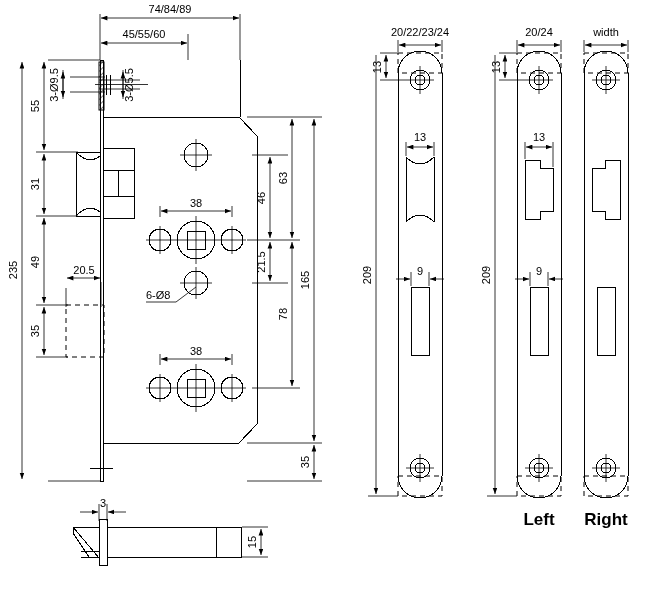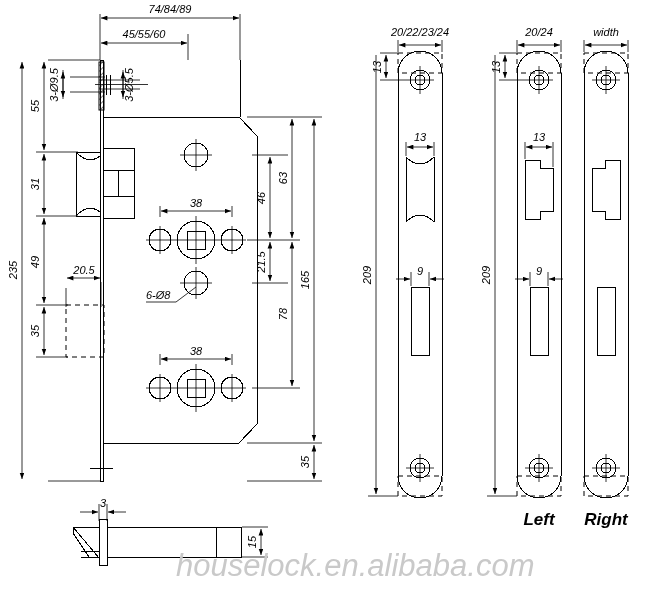--- a/index.html
+++ b/index.html
@@ -1,18 +1,18 @@
 <!DOCTYPE html>
 <html><head>
 <meta charset="utf-8">
 <style>
   html,body{margin:0;padding:0;background:#fff;}
   body{width:658px;height:589px;position:relative;overflow:hidden;
        font-family:"Liberation Sans",sans-serif;color:#000;}
-  #sheet{position:absolute;left:0;top:0;width:658px;height:589px;font-style:italic;}
+  #sheet{position:absolute;left:0;top:0;width:658px;height:589px;}
   svg{display:block;}
   .ln{stroke:#000;stroke-width:1;fill:none;shape-rendering:crispEdges;}
   .thin{stroke:#000;stroke-width:0.8;fill:none;}
   .dash{stroke:#000;stroke-width:1;fill:none;stroke-dasharray:5,4;}
   .hatch{fill:url(#hatchPat);stroke:#000;stroke-width:1;}
   text{font-family:"Liberation Sans",sans-serif;fill:#000;}
   .dim{font-size:11px;}
   .dimv{font-size:11px;}
   .lbl{font-size:17px;font-weight:bold;}
   .wm{position:absolute;left:176px;top:548px;font-size:31px;color:#c9c9c9;
@@ -379,15 +379,14 @@
       <line class="thin" x1="584" y1="52" x2="584" y2="40"></line>
       <line class="thin" x1="628" y1="52" x2="628" y2="40"></line>
       <line class="thin" x1="585" y1="45" x2="627" y2="45" marker-start="url(#arS)" marker-end="url(#ar)"></line>
       <text class="dim" x="606" y="36" text-anchor="middle">width</text>
     </g>
     <text class="lbl" x="606" y="525" text-anchor="middle">Right</text>
   </g>
 
 </svg>
 
-<div class="wm">houselock.en.alibaba.com</div>
 
 </div>
 
 </body></html>

